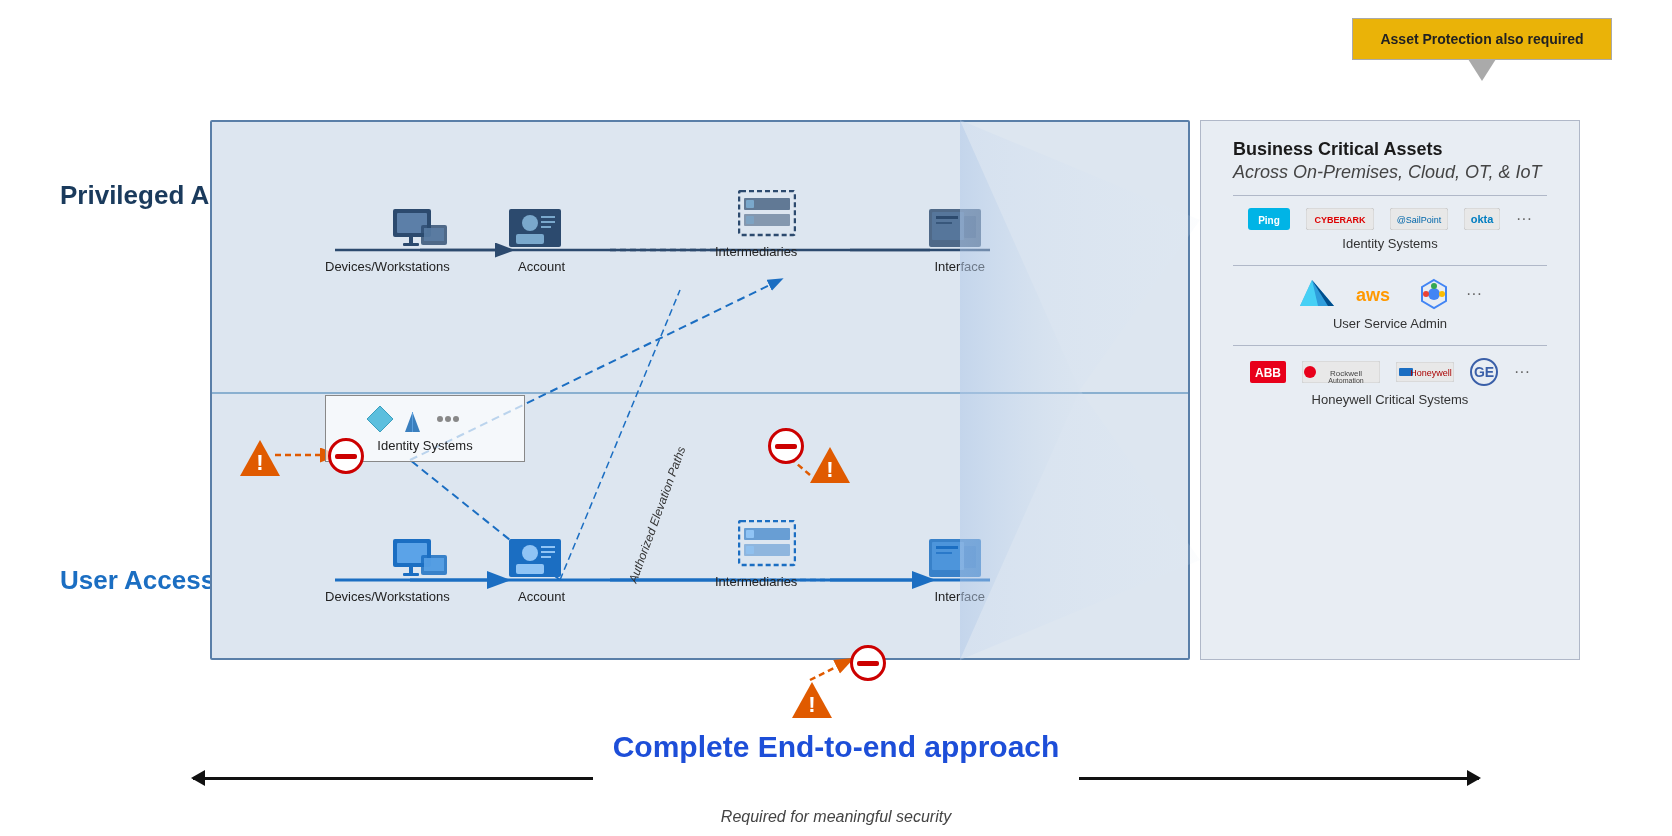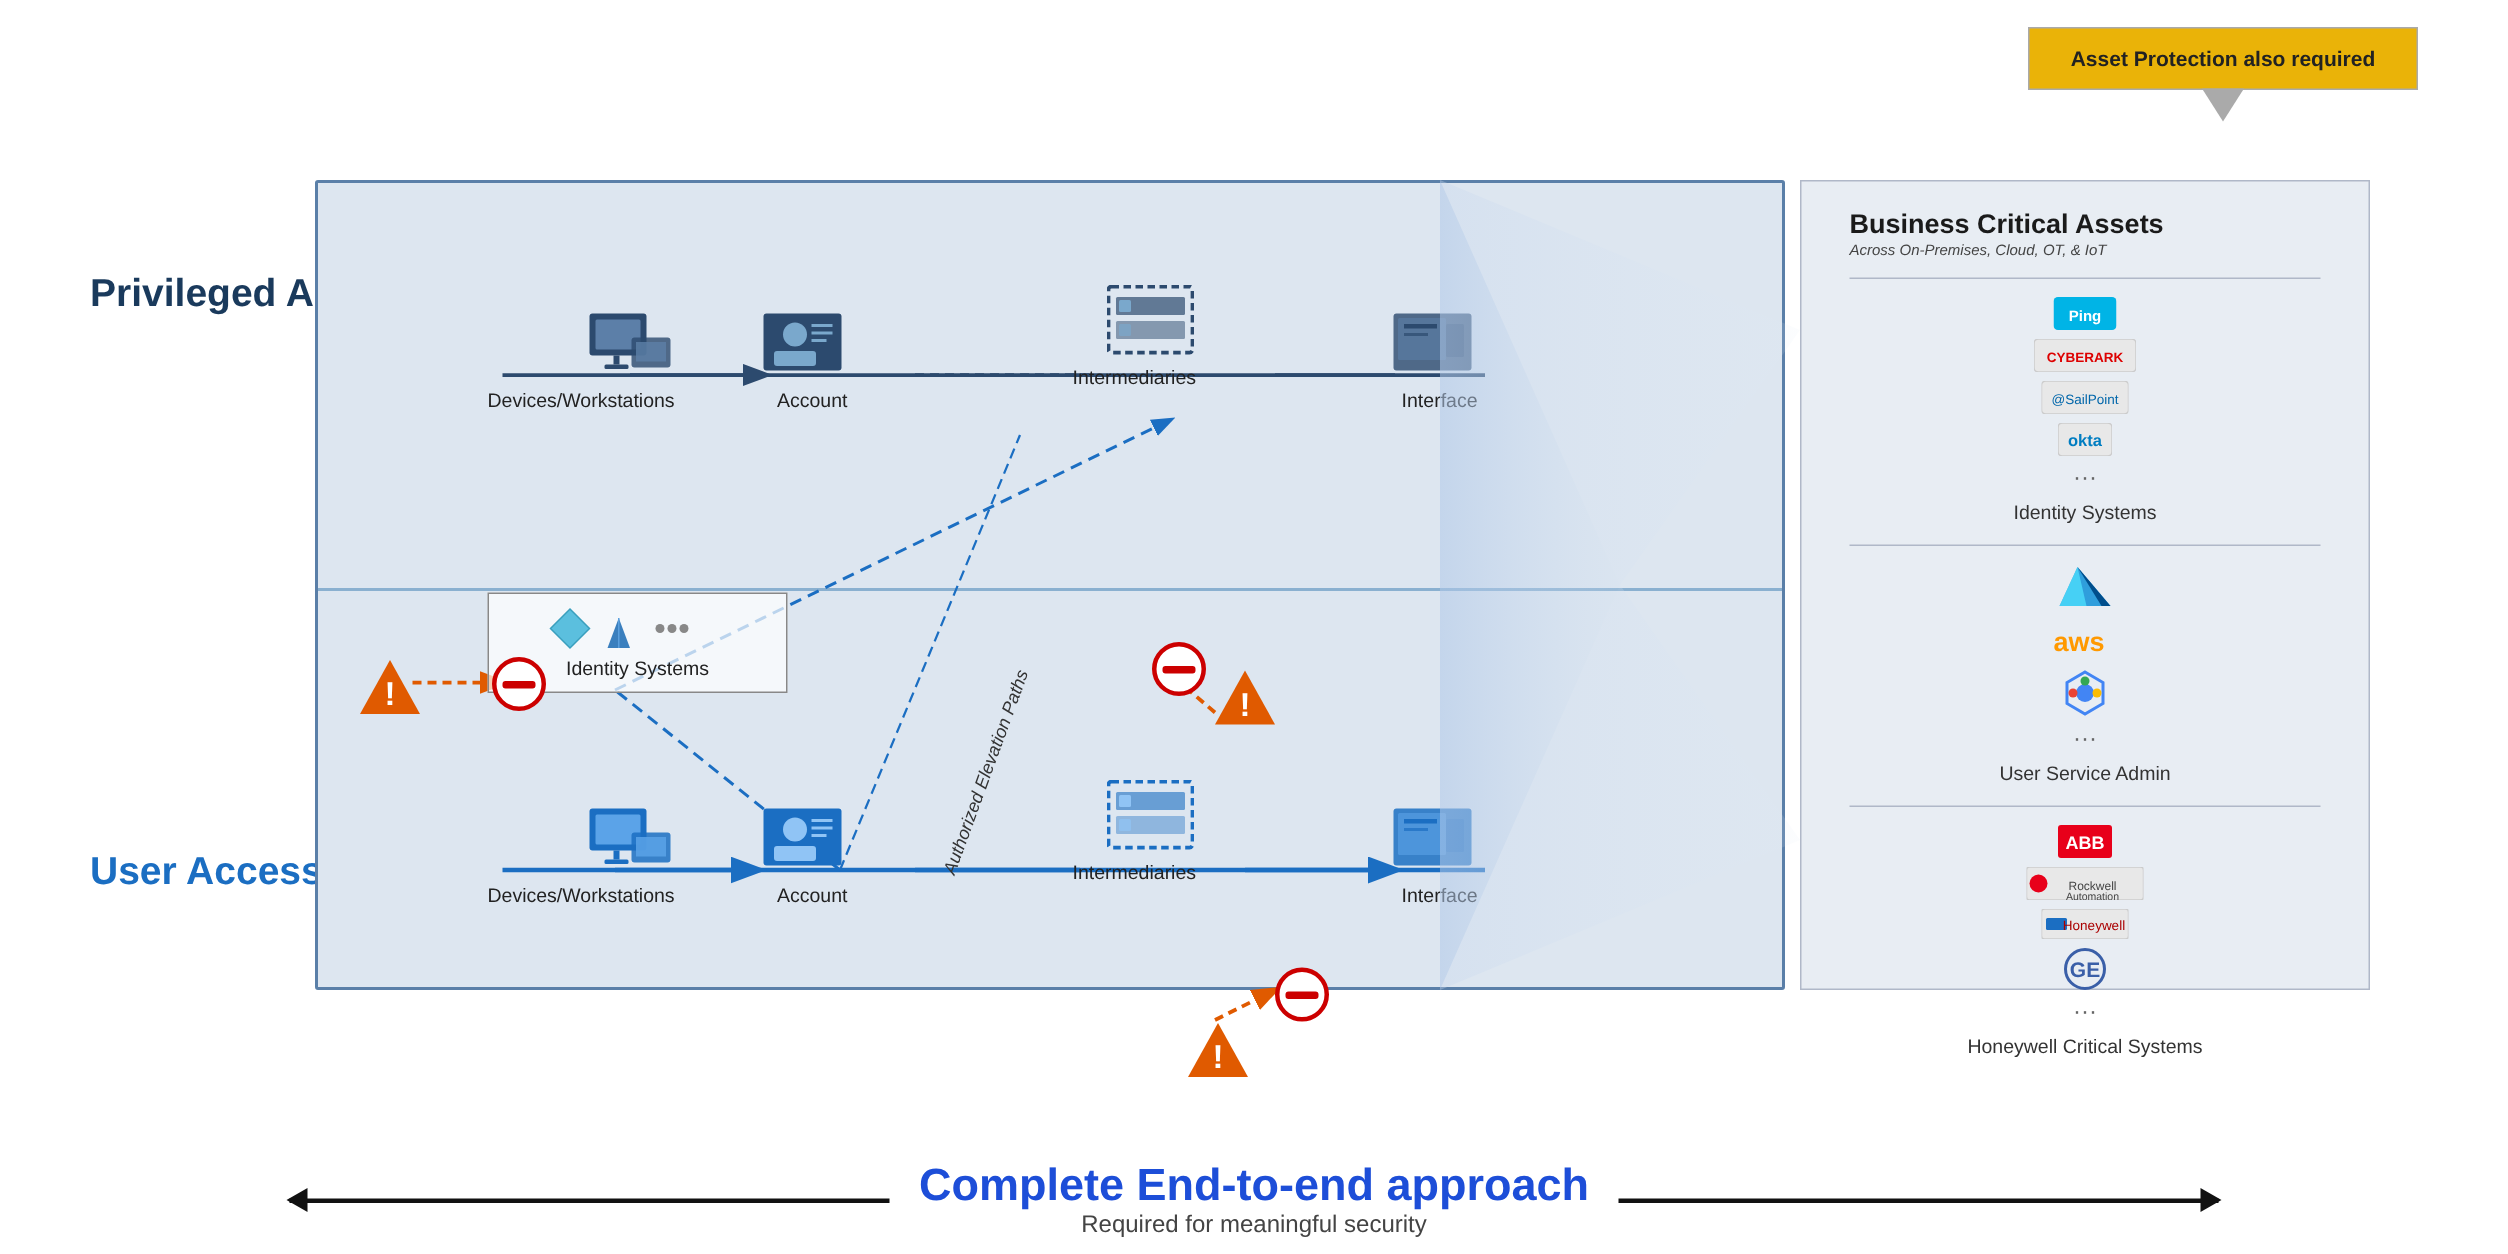--- a/index.html
+++ b/index.html
@@ -166,59 +166,60 @@
     }
 
     
     .bca-title {
       font-size: 18px;
       font-weight: bold;
       color: #1a1a1a;
       margin-bottom: 2px;
     }
     .bca-subtitle {
-      font-size: 10px;
+      font-size: 18px;
       font-style: italic;
       color: #444;
       margin-bottom: 12px;
     }
     .bca-section {
       margin-bottom: 14px;
     }
     .bca-section-label {
       font-size: 13px;
       color: #333;
       text-align: center;
       margin-top: 6px;
     }
     .bca-logos {
       display: flex;
       flex-wrap: wrap;
-      gap: 6px;
+      gap: 16px;
       align-items: center;
       justify-content: center;
-      flex-direction: column;
     }
 
     
     .bottom-section {
       position: absolute;
       bottom: 10px;
       left: 0;
       width: 1672px;
       text-align: center;
     }
     .bottom-title {
       font-size: 30px;
       font-weight: bold;
       color: #1d4ed8;
     }
     .bottom-subtitle {
       font-size: 16px;
+      font-style: italic;
       color: #444;
+      margin-top: 44px;
     }
     .bottom-arrows {
       display: flex;
       align-items: center;
       justify-content: center;
       gap: 20px;
       margin-top: 4px;
     }
     .arrow-line {
       height: 3px;

